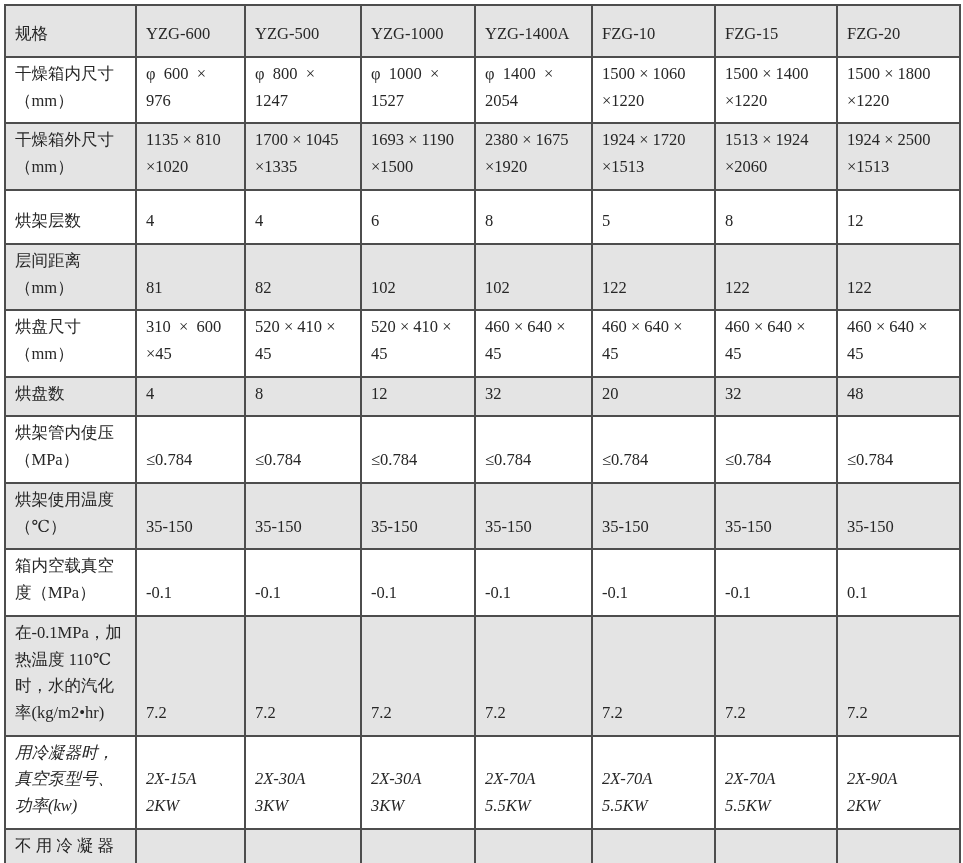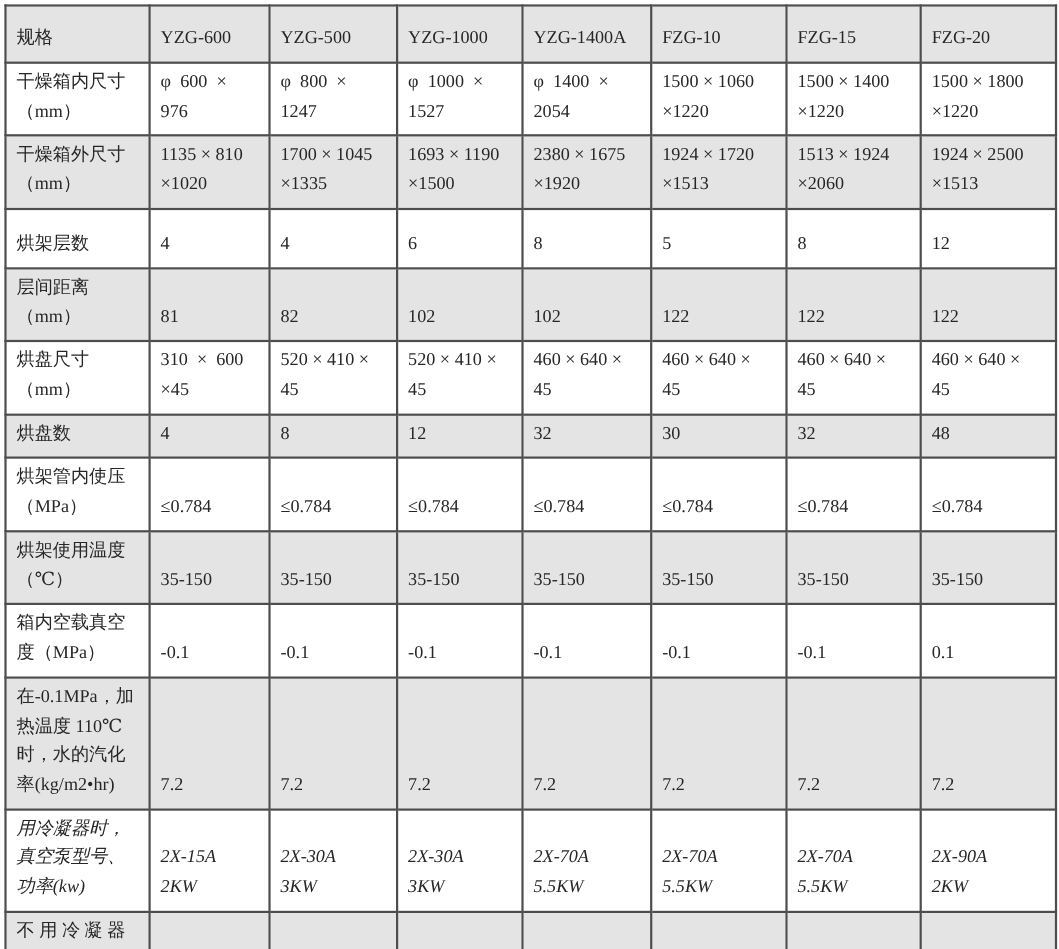--- a/index.html
+++ b/index.html
@@ -153,21 +153,21 @@
 45</td>
           <td>460 × 640 ×
 45</td>
         </tr>
         <tr>
           <th>烘盘数</th>
           <td>4</td>
           <td>8</td>
           <td>12</td>
           <td>32</td>
-          <td>30</td>
+          <td>20</td>
           <td>32</td>
           <td>48</td>
         </tr>
         <tr>
           <th>烘架管内使压
 （MPa）</th>
           <td>≤0.784</td>
           <td>≤0.784</td>
           <td>≤0.784</td>
           <td>≤0.784</td>

